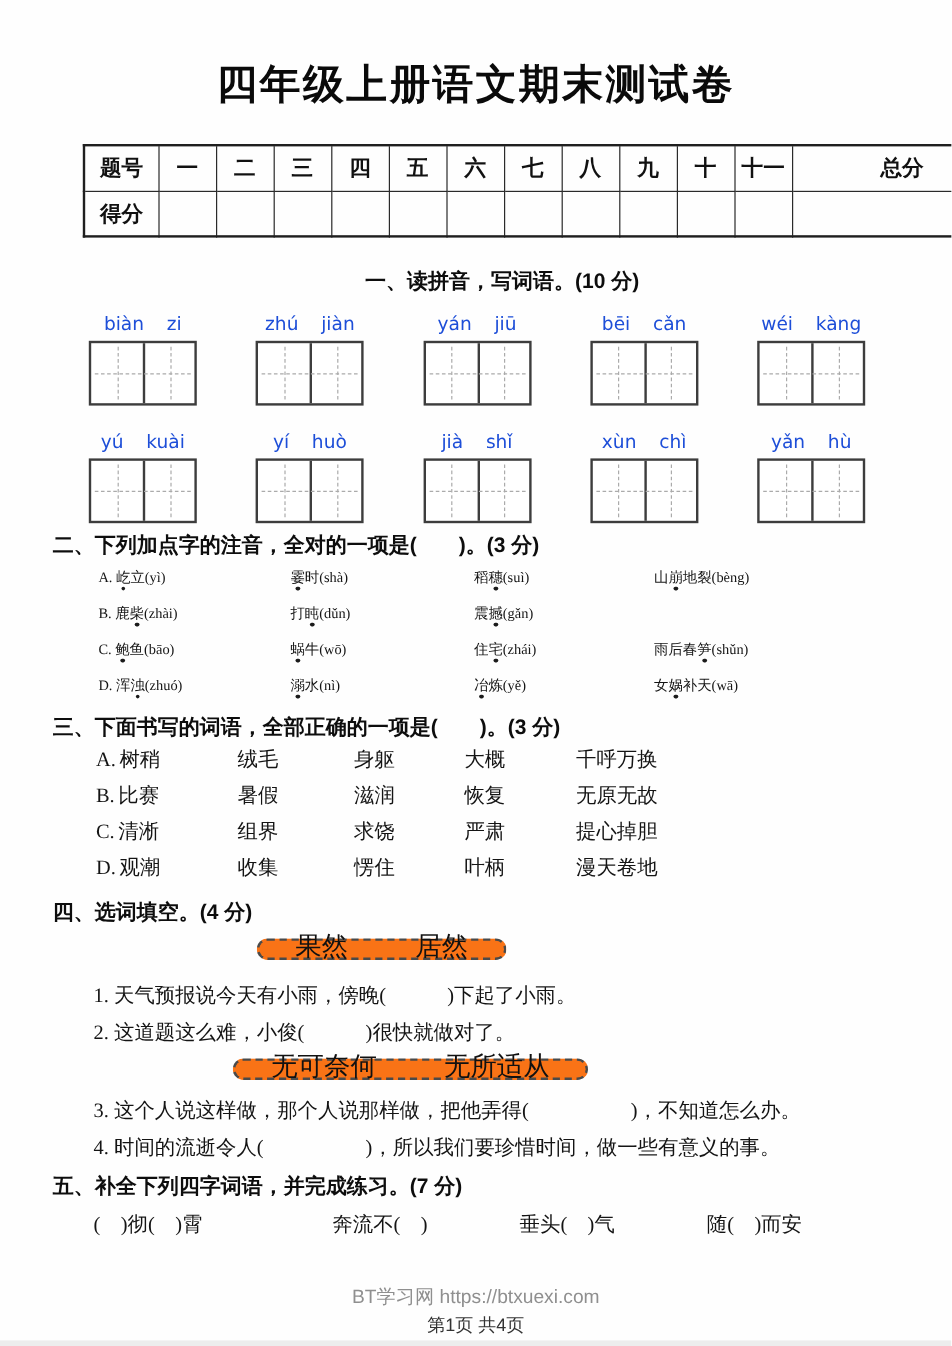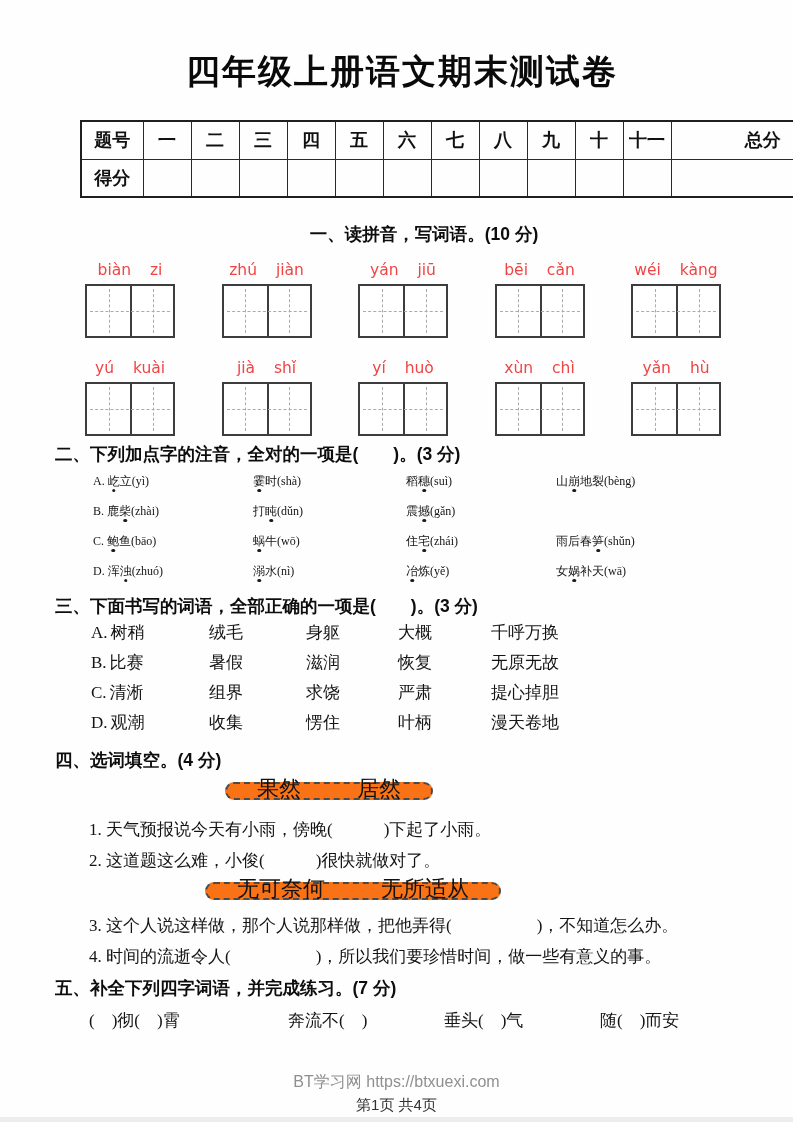--- a/index.html
+++ b/index.html
@@ -2,21 +2,20 @@
 <html><head>
 <meta charset="utf-8">
 <style>
   * { margin:0; padding:0; box-sizing:border-box; }
   html,body { background:#ffffff; }
   .page {
     position:relative; width:793px; height:1122px; margin:0 auto;
     background:#fefefe; overflow:hidden;
     font-family:"Liberation Serif", serif;
     color:#1b1b1b;
-    padding-left:11px;
   }
   
   .paper-title {
     margin-top:50px; text-align:center;
     font-family:"Liberation Sans", sans-serif;
     font-size:34px; font-weight:700; color:#0a0a0a; letter-spacing:2px;
     line-height:42px;
   }
   
   .score-table {
@@ -45,21 +44,21 @@
   
   .pinyin-row {
     display:flex; justify-content:space-between;
     padding:0 72px 0 74px;
   }
   .row1 { margin-top:12px; }
   .row2 { margin-top:18px; }
   .pinyin-unit { display:flex; flex-direction:column; align-items:center; }
   .pinyin-label {
     font-family:"DejaVu Sans", sans-serif;
-    font-size:15.5px; color:#ef4444; line-height:24px; height:24px;
+    font-size:15.5px; color:#1d4ed8; line-height:24px; height:24px;
     word-spacing:14px; white-space:nowrap; margin-bottom:2px;
   }
   .grid-group {
     display:flex; border:2px solid #3d3d3d; position:relative; background:#fff;
   }
   .grid-group::after {
     content:""; position:absolute; left:3px; right:3px; top:50%;
     border-top:1.5px dashed #ababab; pointer-events:none;
   }
   .grid-cell { width:43px; height:50px; position:relative; }
@@ -204,28 +203,28 @@
 
   <div class="pinyin-row row2">
     <div class="pinyin-unit">
       <div class="pinyin-label">yú kuài</div>
       <div class="grid-group">
           <div class="grid-cell"></div>
           <div class="grid-cell"></div>
         </div>
     </div>
     <div class="pinyin-unit">
+      <div class="pinyin-label">yí huò</div>
+      <div class="grid-group">
+          <div class="grid-cell"></div>
+          <div class="grid-cell"></div>
+        </div>
+    </div>
+    <div class="pinyin-unit">
       <div class="pinyin-label">jià shǐ</div>
-      <div class="grid-group">
-          <div class="grid-cell"></div>
-          <div class="grid-cell"></div>
-        </div>
-    </div>
-    <div class="pinyin-unit">
-      <div class="pinyin-label">yí huò</div>
       <div class="grid-group">
           <div class="grid-cell"></div>
           <div class="grid-cell"></div>
         </div>
     </div>
     <div class="pinyin-unit">
       <div class="pinyin-label">xùn chì</div>
       <div class="grid-group">
           <div class="grid-cell"></div>
           <div class="grid-cell"></div>

